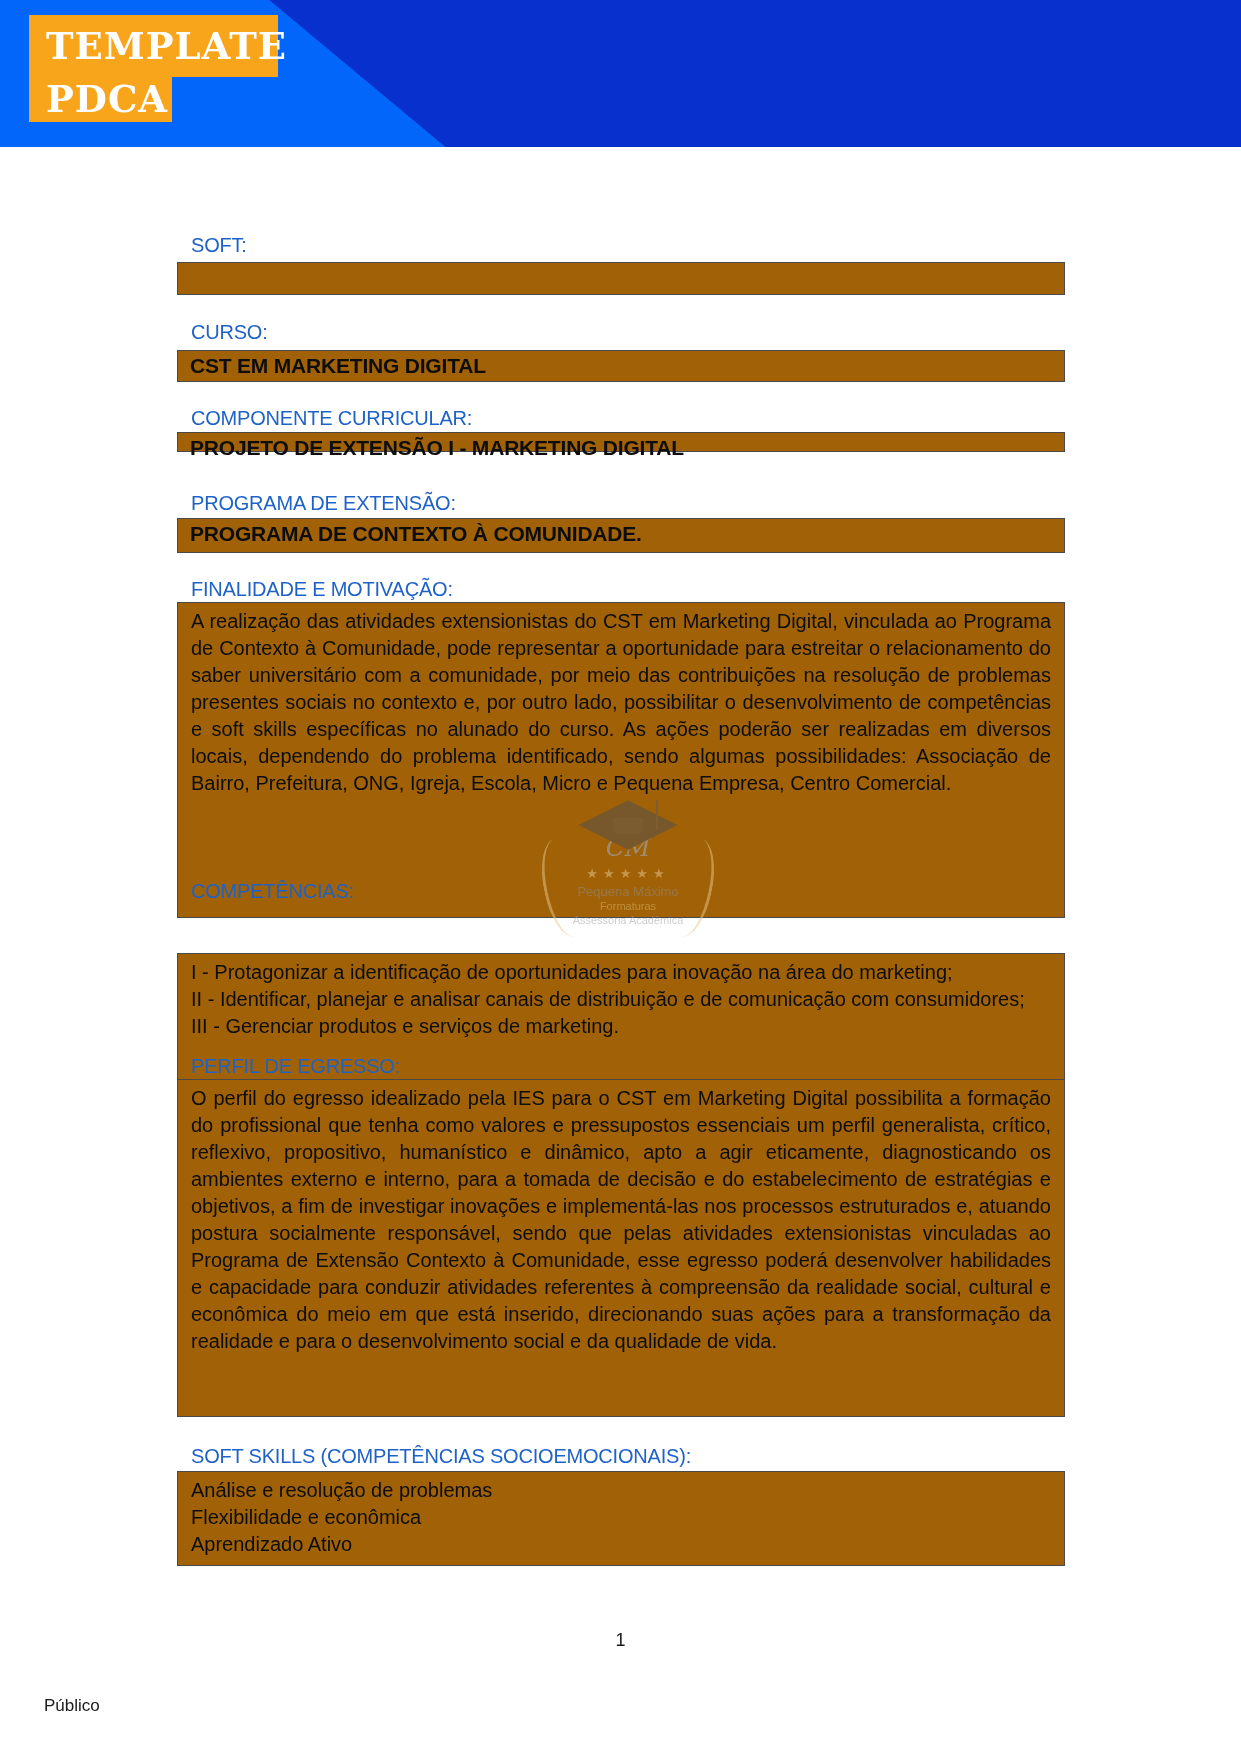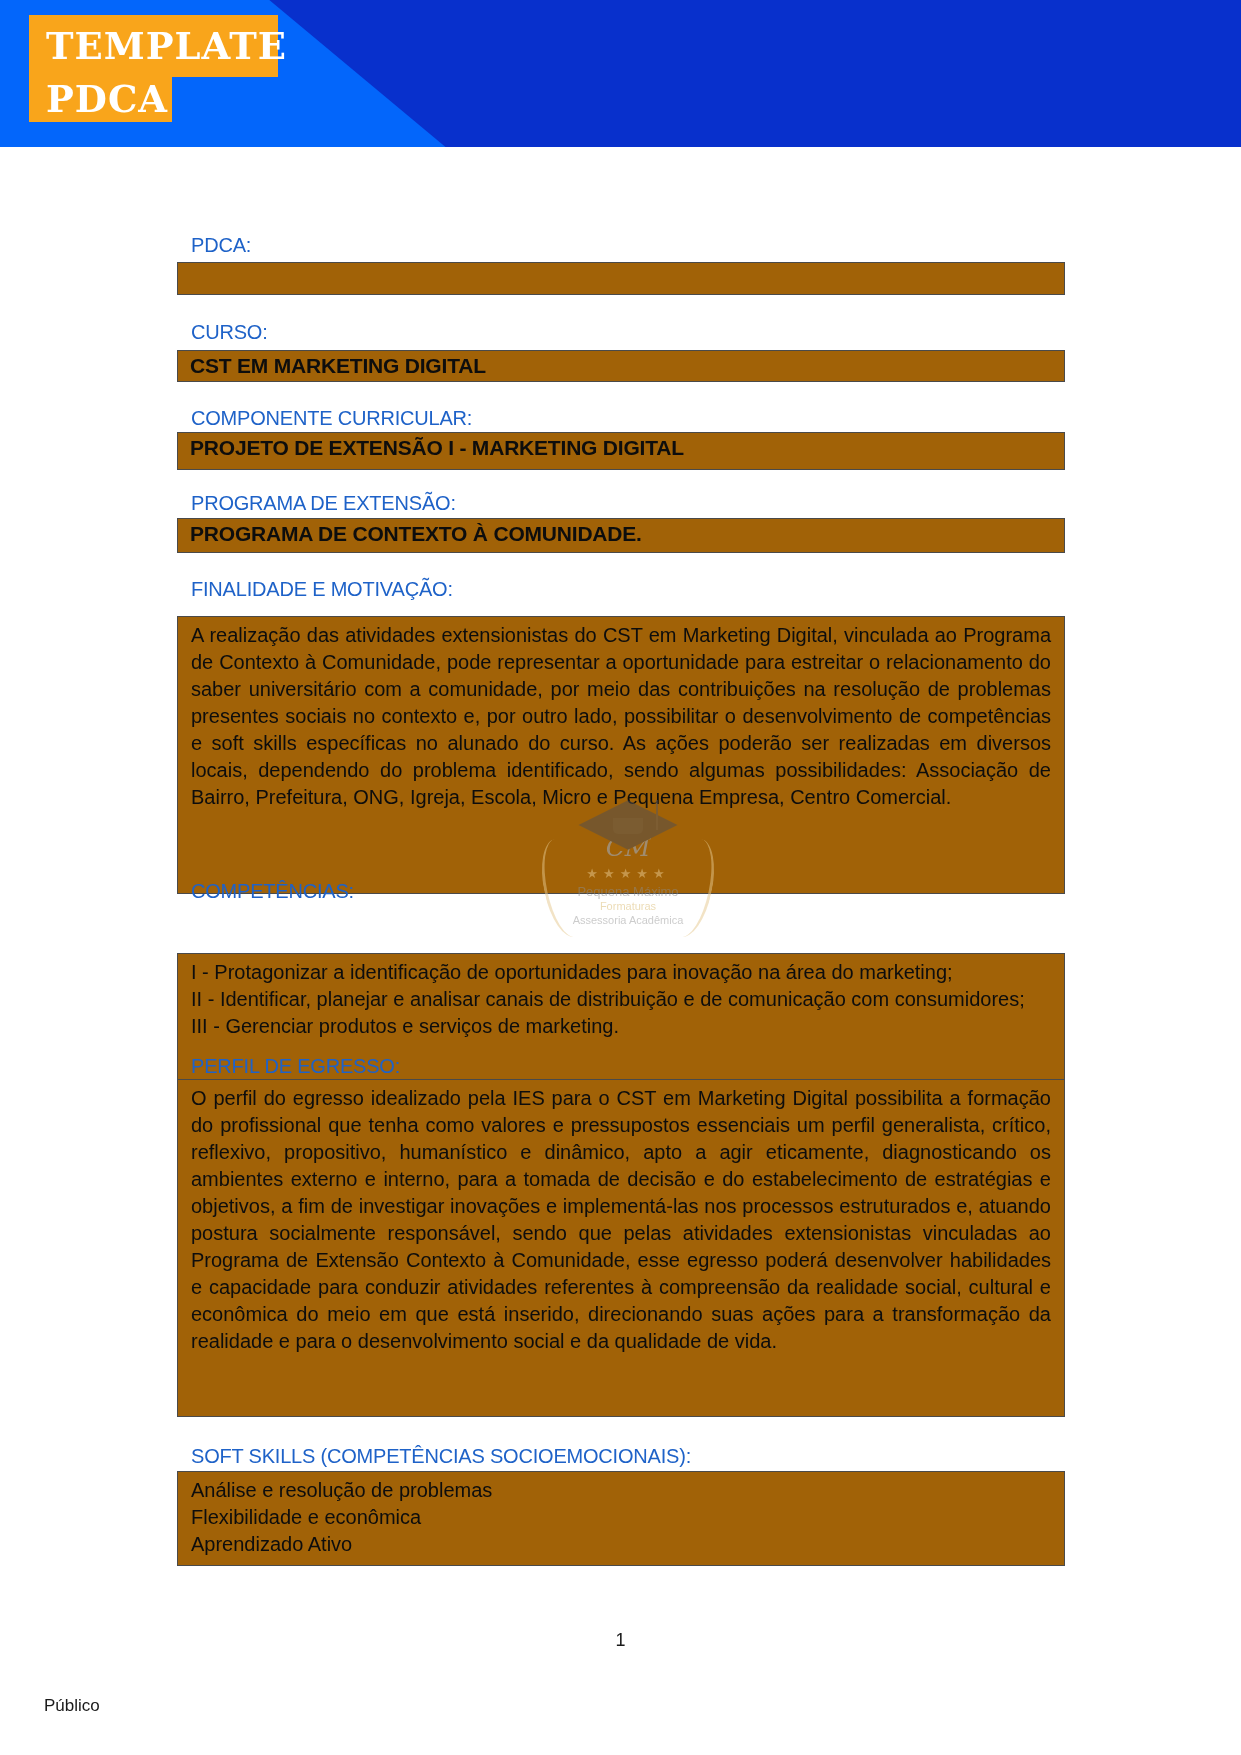--- a/index.html
+++ b/index.html
@@ -101,42 +101,42 @@
   <div class="banner">
     <div class="banner-dark"></div>
     <div class="logo-box1">
       <span class="logo-text">TEMPLATE</span>
     </div>
     <div class="logo-box2">
       <span class="logo-text">PDCA</span>
     </div>
   </div>
 
-  <div class="label" style="top:234px">PDCA:</div>
+  <div class="label" style="top:234px">SOFT:</div>
   <div class="fbox" style="top:262px;height:33px">
     <div class="value"></div>
   </div>
 
   <div class="label" style="top:321px">CURSO:</div>
   <div class="fbox" style="top:350px;height:32px">
     <div class="value">CST EM MARKETING DIGITAL</div>
   </div>
 
   <div class="label" style="top:407px">COMPONENTE CURRICULAR:</div>
-  <div class="fbox" style="top:432px;height:38px">
+  <div class="fbox" style="top:432px;height:20px">
     <div class="value">PROJETO DE EXTENSÃO I - MARKETING DIGITAL</div>
   </div>
 
   <div class="label" style="top:492px">PROGRAMA DE EXTENSÃO:</div>
   <div class="fbox" style="top:518px;height:35px">
     <div class="value">PROGRAMA DE CONTEXTO À COMUNIDADE.</div>
   </div>
 
   <div class="label" style="top:578px">FINALIDADE E MOTIVAÇÃO:</div>
-  <div class="fbox" style="top:616px;height:278px;overflow:hidden">
+  <div class="fbox" style="top:602px;height:316px;overflow:hidden">
     <div class="para">A realização das atividades extensionistas do CST em Marketing Digital, vinculada ao Programa de Contexto à Comunidade, pode representar a oportunidade para estreitar o relacionamento do saber universitário com a comunidade, por meio das contribuições na resolução de problemas presentes sociais no contexto e, por outro lado, possibilitar o desenvolvimento de competências e soft skills específicas no alunado do curso. As ações poderão ser realizadas em diversos locais, dependendo do problema identificado, sendo algumas possibilidades: Associação de Bairro, Prefeitura, ONG, Igreja, Escola, Micro e Pequena Empresa, Centro Comercial.</div>
   </div>
 
   <div class="label" style="top:880px">COMPETÊNCIAS:</div>
   <div class="fbox" style="top:953px;height:153px;overflow:hidden">
     <div class="lines justify">
       <div class="line">I - Protagonizar a identificação de oportunidades para inovação na área do marketing;</div>
       <div class="line">II - Identificar, planejar e analisar canais de distribuição e de comunicação com consumidores;</div>
       <div class="line">III - Gerenciar produtos e serviços de marketing.</div>
     </div>

